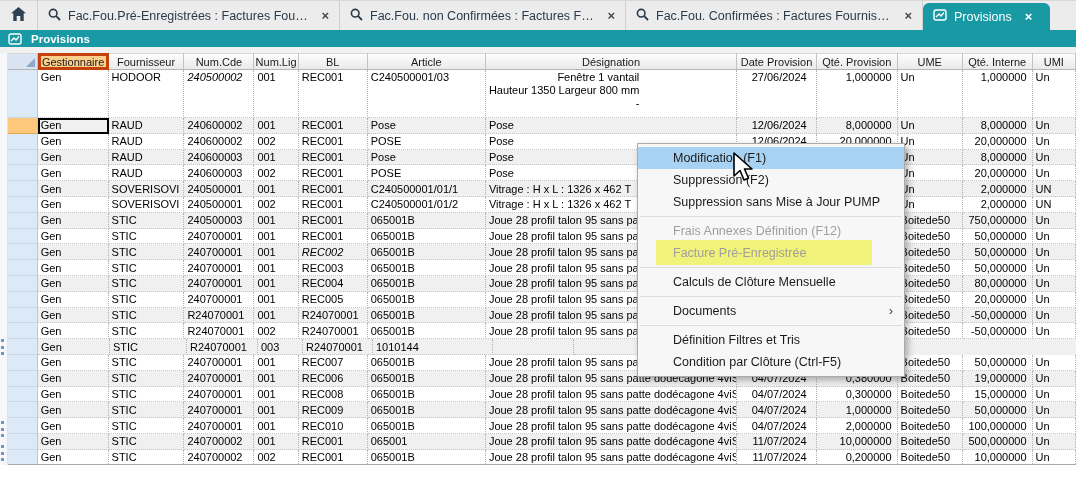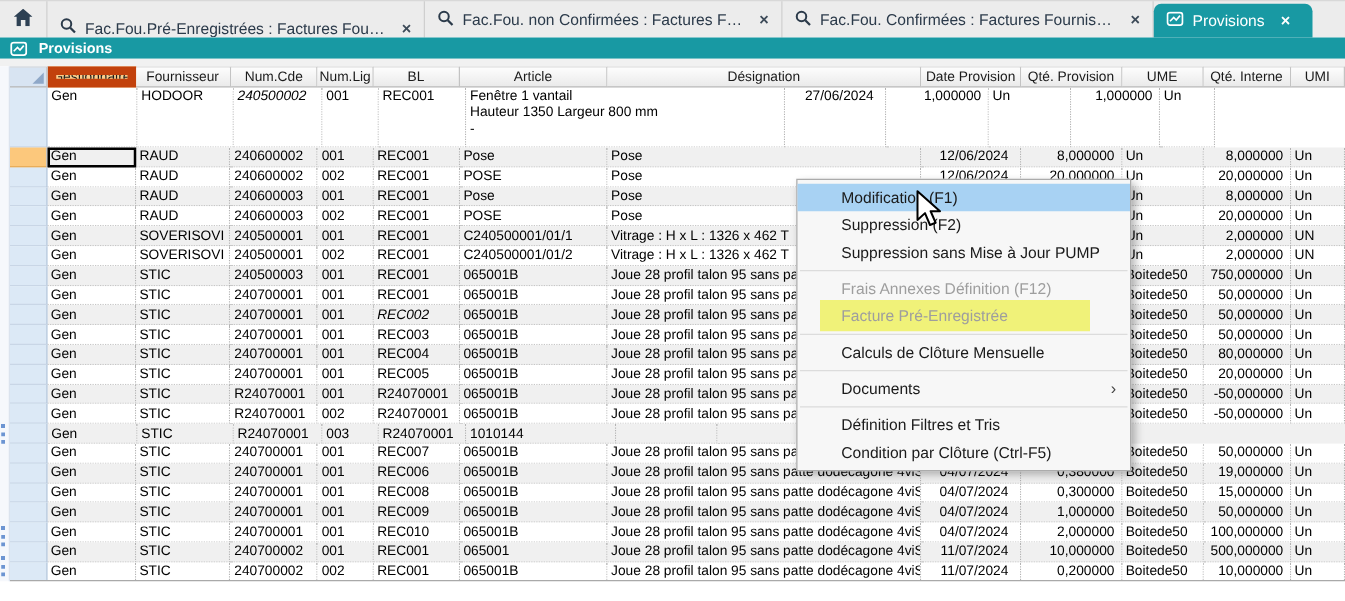--- a/index.html
+++ b/index.html
@@ -38,22 +38,22 @@
   .grid { position:absolute; left:8px; top:53px; width:1068px; height:412px;
     overflow:hidden; border-bottom:1px solid #a9a9a9; font-size:11px; color:#000; }
   .hrow { display:flex; height:17px; }
   .hcell { display:flex; align-items:center; justify-content:center;
     background:linear-gradient(#fdfdfd,#eaeaea); border-right:1px solid #c3c3c3;
     border-bottom:1px solid #b5b5b5; border-top:1px solid #d8d8d8; color:#1a1a1a;
     white-space:nowrap; overflow:hidden; }
   .hcell.sel { background:#d8e4f2; position:relative; }
   .hcell.sel .tri { position:absolute; right:2px; bottom:2px; width:0; height:0;
     border-left:9px solid transparent; border-bottom:9px solid #8fa8c8; }
-  .hcell.sorted { background:#fbce8c; border:7px solid #c2410c; }
-  .trow { display:flex; background:#ffffff; }
+  .hcell.sorted { background:#fbce8c; border:3px solid #c2410c; }
+  .trow { display:flex; background:#ffffff;text-align:right; }
   .trow.alt { background:#f0f0f0; }
   .td { display:flex; align-items:center; border-right:1px dotted #b3b3b3;
     border-bottom:1px dotted #c6c6c6; padding:0 3px; white-space:nowrap;
     overflow:hidden; }
   .td.num { justify-content:flex-end; padding-right:5px; }
   .td.date { justify-content:flex-end; padding-right:9px; }
   .td.ind { background:#dce9f6; border-right:1px solid #b9c9dd; border-bottom:1px solid #c9d6e6; }
   .trow.current .td.ind { background:#fcc87c; border-bottom:1px solid #e2a44e; }
   .td.focus { outline:2px solid #000; outline-offset:-2px; }
   .trow.tall .td { align-items:flex-start; padding-top:1px; }
@@ -83,21 +83,21 @@
 
   <div class="tabbar">
     <div class="tab home">
       <span>
         <svg width="15" height="14" viewBox="0 0 15 14">
             <path d="M7.5 0 L15 6.3 H12.7 V14 H9.3 V9 H5.7 V14 H2.3 V6.3 H0 Z" fill="#2e4154"></path>
           </svg>
       </span>
     </div>
 
-  <div class="tab" style="width: 302px; align-items: flex-end;">
+  <div class="tab" style="width: 302px;">
         <span><svg width="13" height="13" viewBox="0 0 13 13">
             <circle cx="5.2" cy="5.2" r="3.8" fill="none" stroke="#2b3a4a" stroke-width="1.6"></circle>
             <line x1="8.2" y1="8.2" x2="12" y2="12" stroke="#2b3a4a" stroke-width="1.8"></line>
           </svg></span>
         <span class="lbl">Fac.Fou.Pré-Enregistrées : Factures Four...</span>
         <span class="x">×</span>
       </div>
       <div class="tab" style="width: 286px;">
         <span><svg width="13" height="13" viewBox="0 0 13 13">
             <circle cx="5.2" cy="5.2" r="3.8" fill="none" stroke="#2b3a4a" stroke-width="1.6"></circle>
@@ -162,20 +162,21 @@
         <div class="hcell" style="width: 44px;">UMI</div>
       </div>
 
   <div class="trow tall" style="height: 48px;">
         <div class="td ind" style="width: 30px;"></div>
         <div class="td" style="width: 72px;">Gen</div>
         <div class="td" style="width: 77px;">HODOOR</div>
         <div class="td" style="width: 71px; font-style: italic;">240500002</div>
         <div class="td" style="width: 45px;">001</div>
         <div class="td" style="width: 70px;">REC001</div>
+        <div class="td" style="width: 120px;">C240500001/03</div>
         <div class="td" style="width: 255px;">
           <span class="ml">Fenêtre 1 vantail
  Hauteur 1350 Largeur 800 mm
 -</span>
         </div>
         <div class="td date" style="width: 81px;">27/06/2024</div>
         <div class="td num" style="width: 82px;">1,000000</div>
         <div class="td" style="width: 66px;">Un</div>
         <div class="td num" style="width: 71px;">1,000000</div>
         <div class="td" style="width: 44px;">Un</div>

